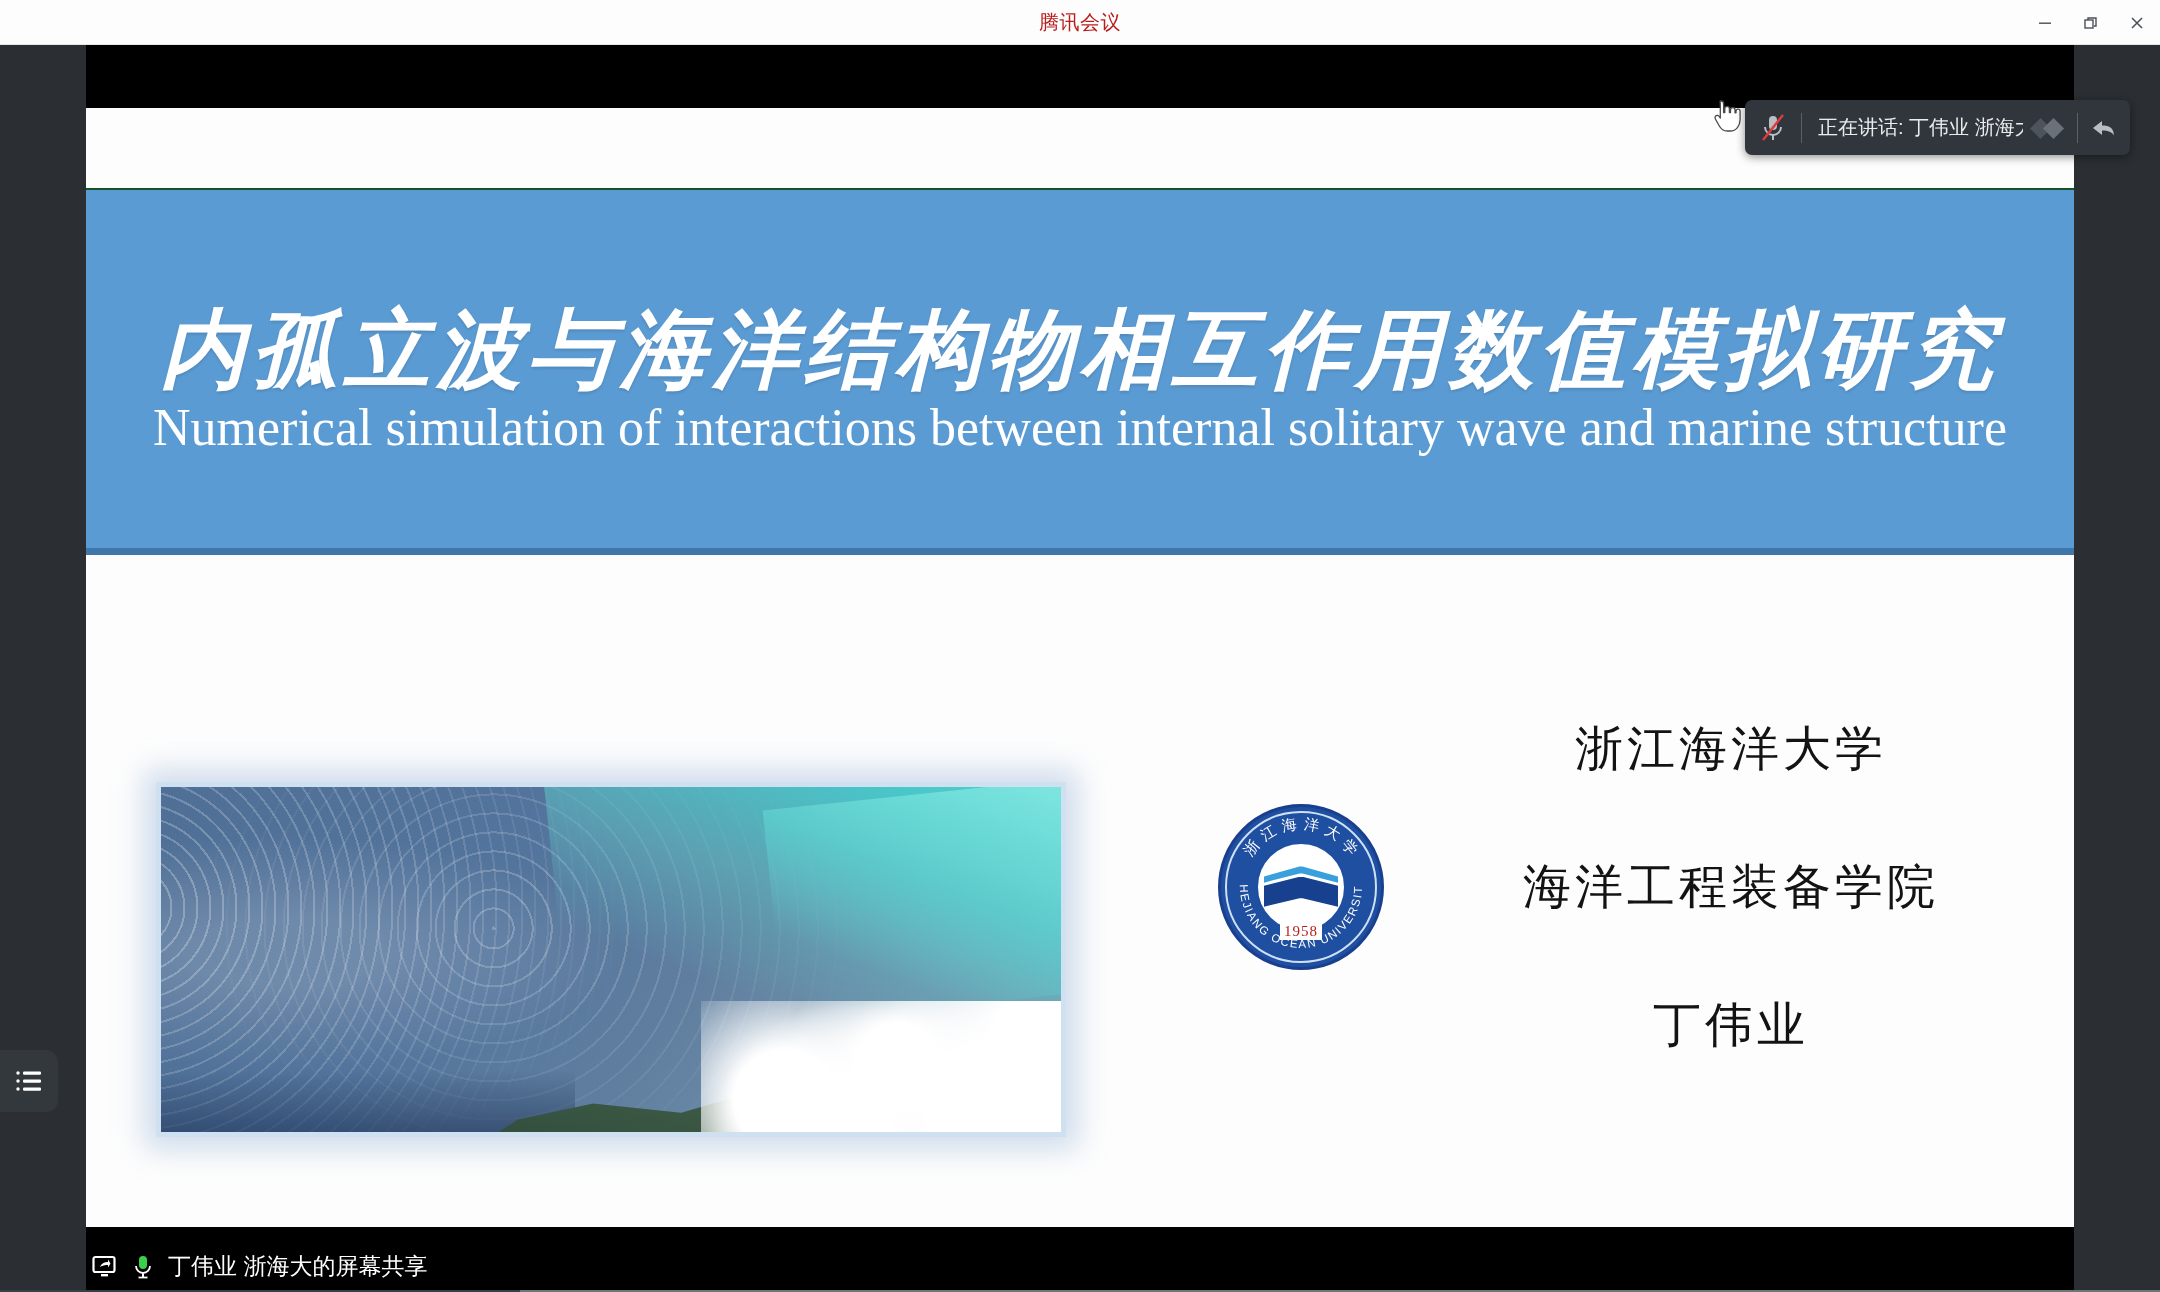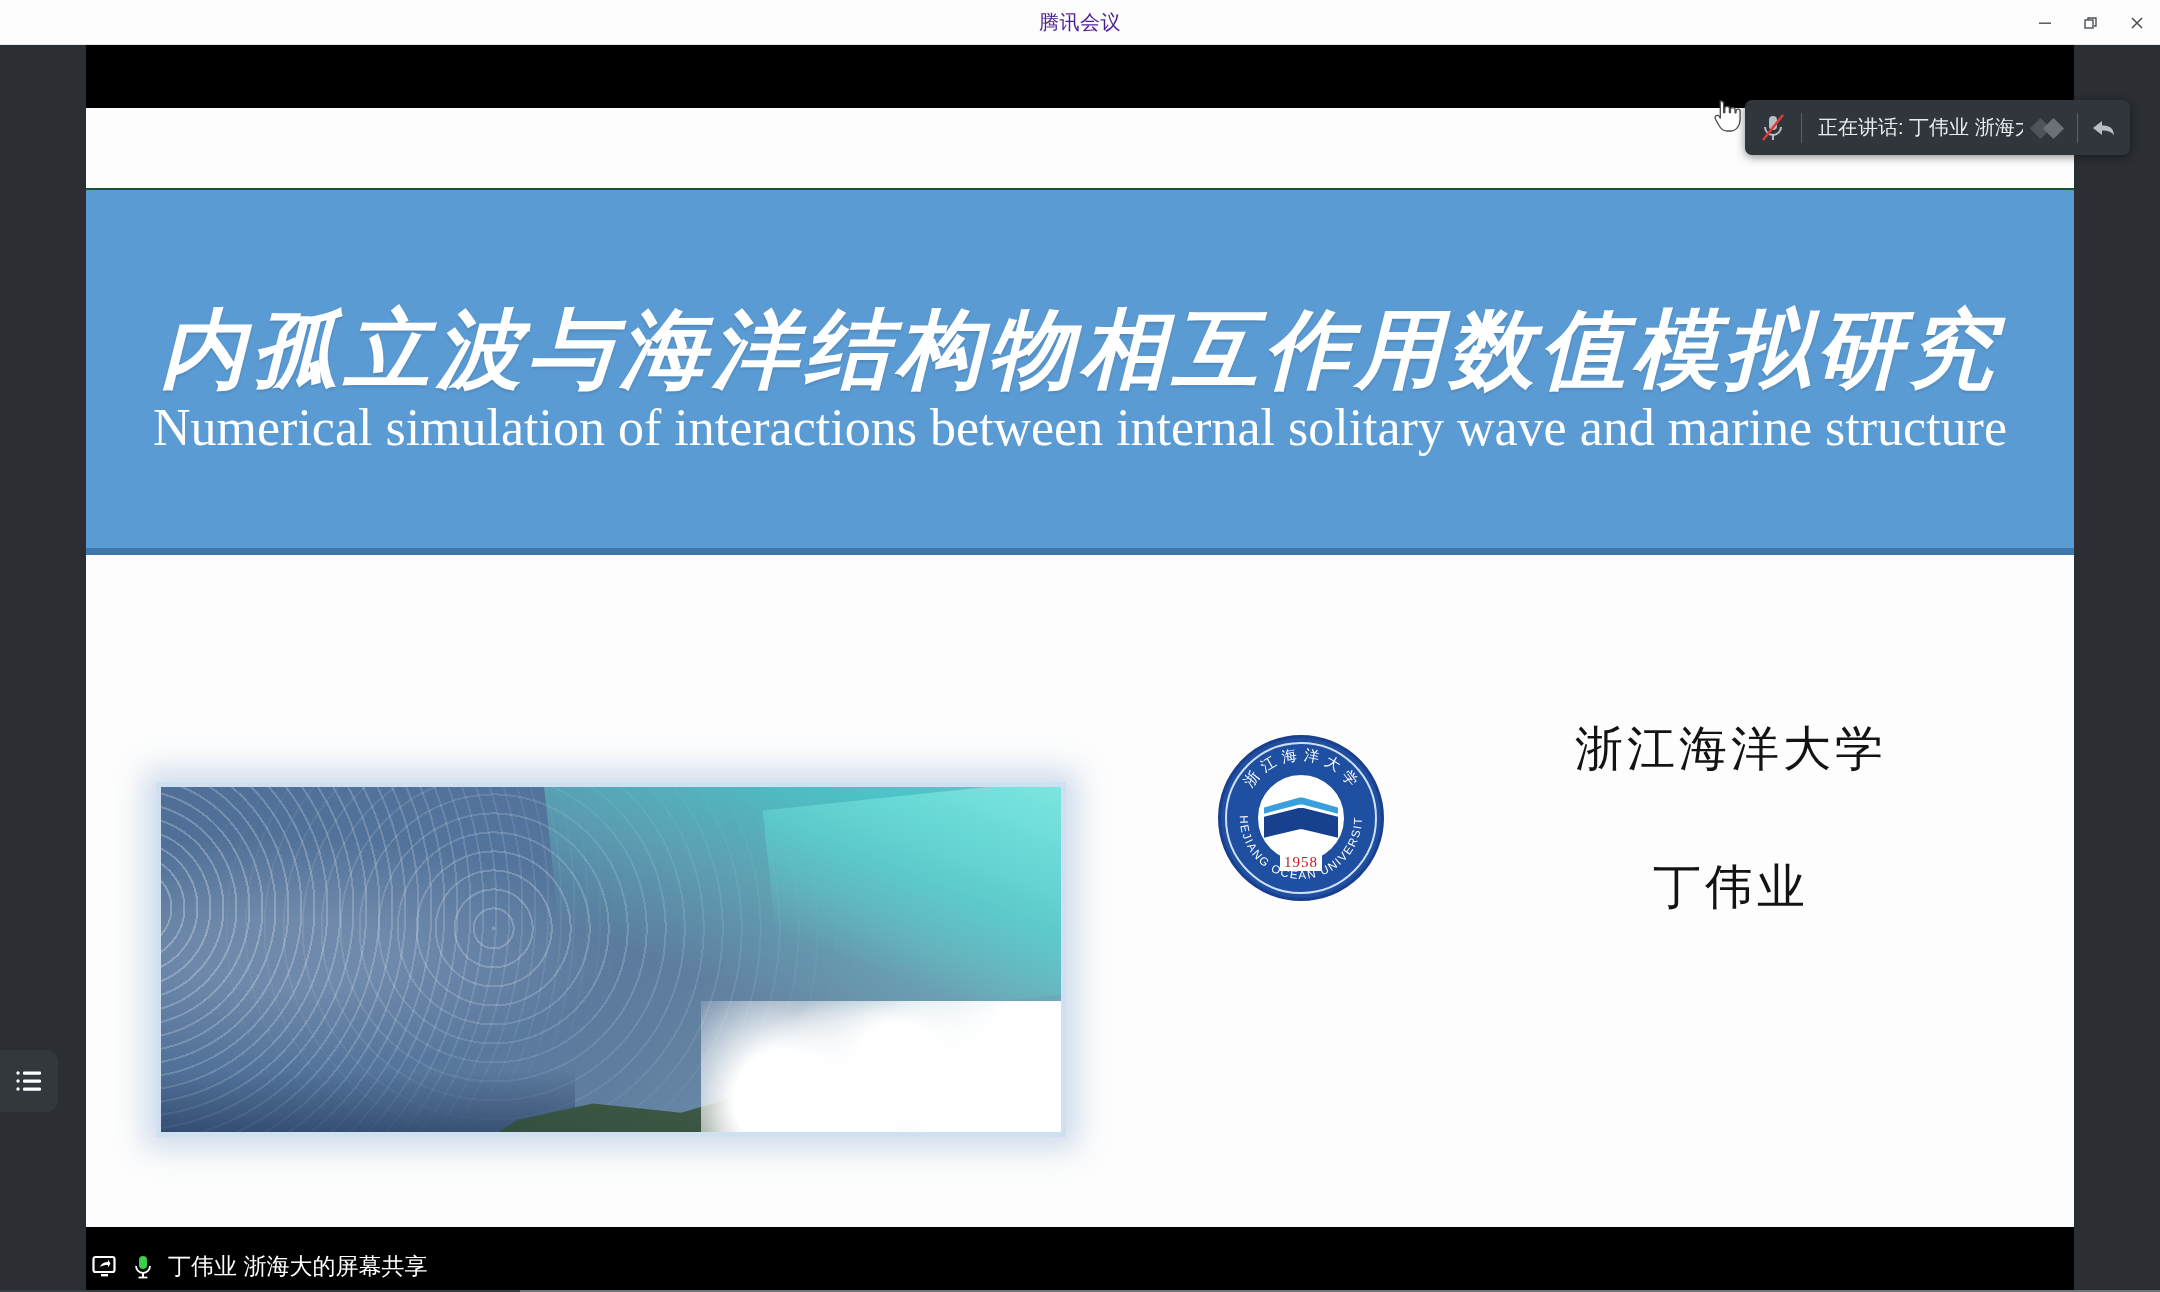--- a/index.html
+++ b/index.html
@@ -9,21 +9,21 @@
     font-family:"Liberation Sans", sans-serif;
   }
   #app { position:relative; width:2160px; height:1292px; background:#2b2f33; }
 
   
   .titlebar {
     position:absolute; left:0; top:0; width:2160px; height:45px;
     background:#fdfdfd; border-bottom:1px solid #e6e6e6;
     display:flex; align-items:center; justify-content:center;
   }
-  .titlebar-text { font-size:20px; color:#4c1d95; letter-spacing:.5px; }
+  .titlebar-text { font-size:20px; color:#b91c1c; letter-spacing:.5px; }
   .winctrls { position:absolute; right:0; top:0; height:45px; display:flex; align-items:center; }
   .winbtn {
     width:46px; height:45px; display:flex; align-items:center; justify-content:center;
     color:#4a4f55;
   }
   .winbtn svg { display:block; }
 
   
   .edge-tick { position:absolute; left:0; top:45px; width:3px; height:70px; background:#8e3a6b; }
 
@@ -285,20 +285,21 @@
                 <div class="inner-disc"></div>
                 <div class="book">
                   <div class="book-top"></div>
                   <div class="book-bot"></div>
                 </div>
                 <div class="year">1958</div>
               </div>
             </div>
             <div class="info-lines">
               <div class="info-line">浙江海洋大学</div>
+              <div class="info-line">海洋工程装备学院</div>
               <div class="info-line">丁伟业</div>
             </div>
           </div>
         </div>
 
       </div>
     </div>
   </div>
 
   <div class="outline-btn">

